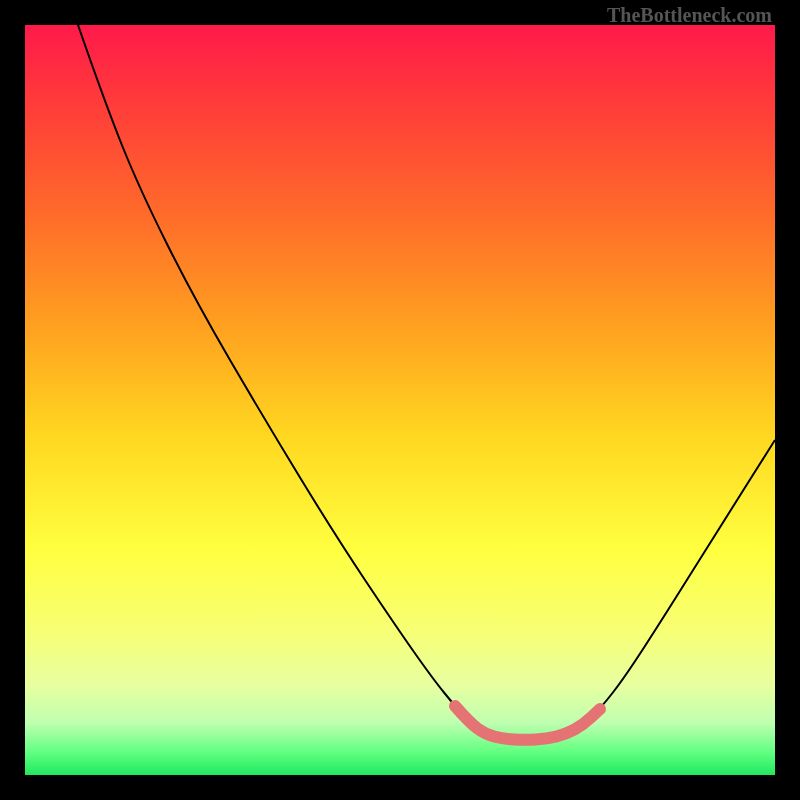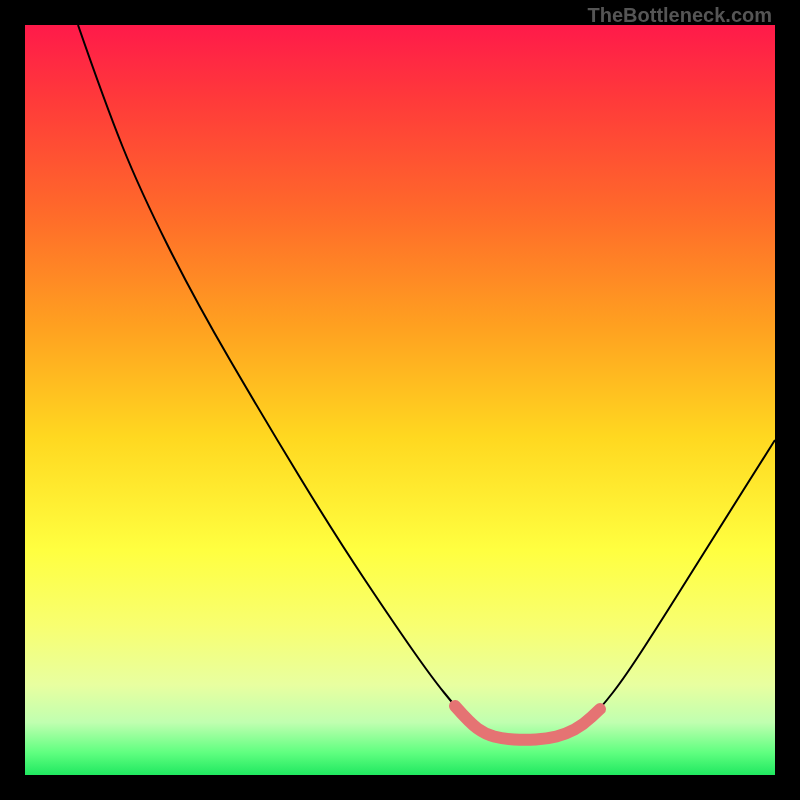--- a/index.html
+++ b/index.html
@@ -38,21 +38,21 @@
       #f8ff70 80%,
       #e8ffa0 88%,
       #c0ffb0 93%,
       #60ff80 97%,
       #20e860 100%);
   }
   .attribution {
     position: absolute;
     top: 4px;
     right: 28px;
-    font-family: Liberation Sans, sans-serif;
+    font-family: Liberation Serif, serif;
     font-size: 20px;
     font-weight: bold;
     color: #555555;
     z-index: 10;
   }
   svg.curve {
     position: absolute;
     left: 0;
     top: 0;
     width: 750px;

